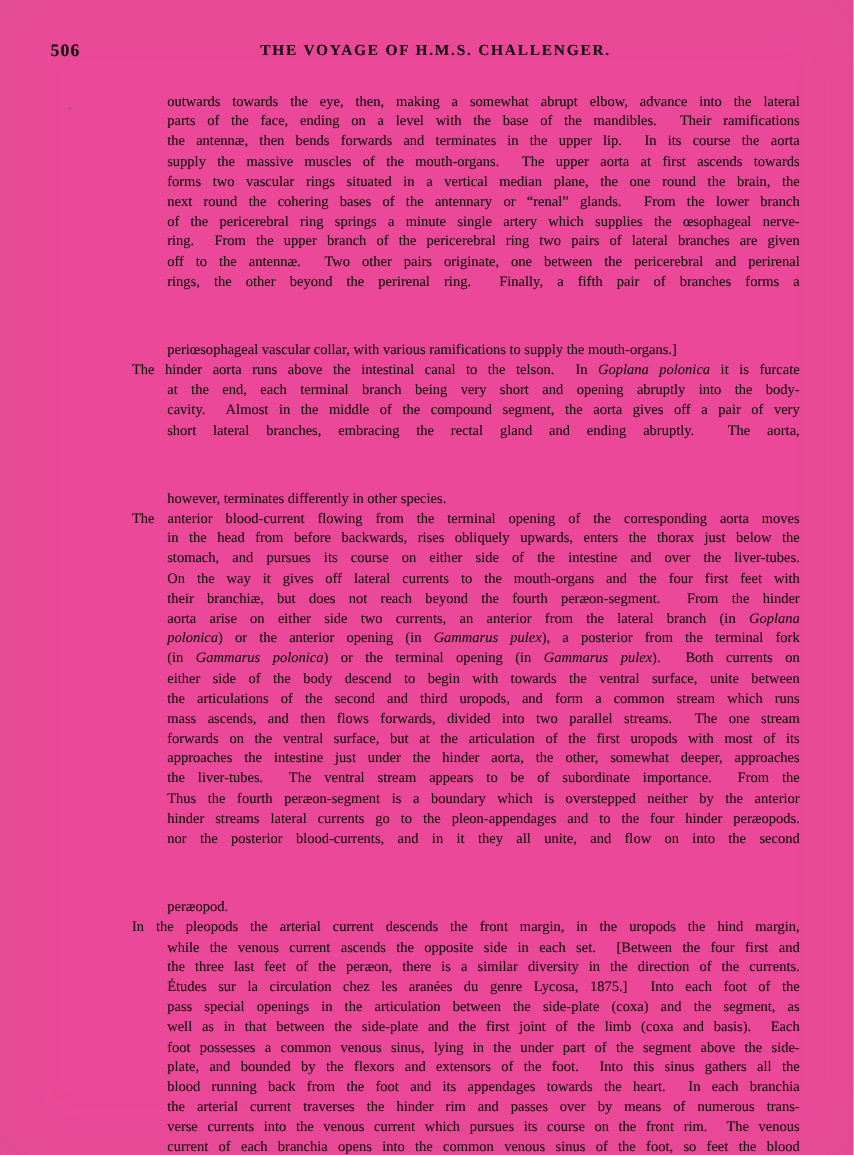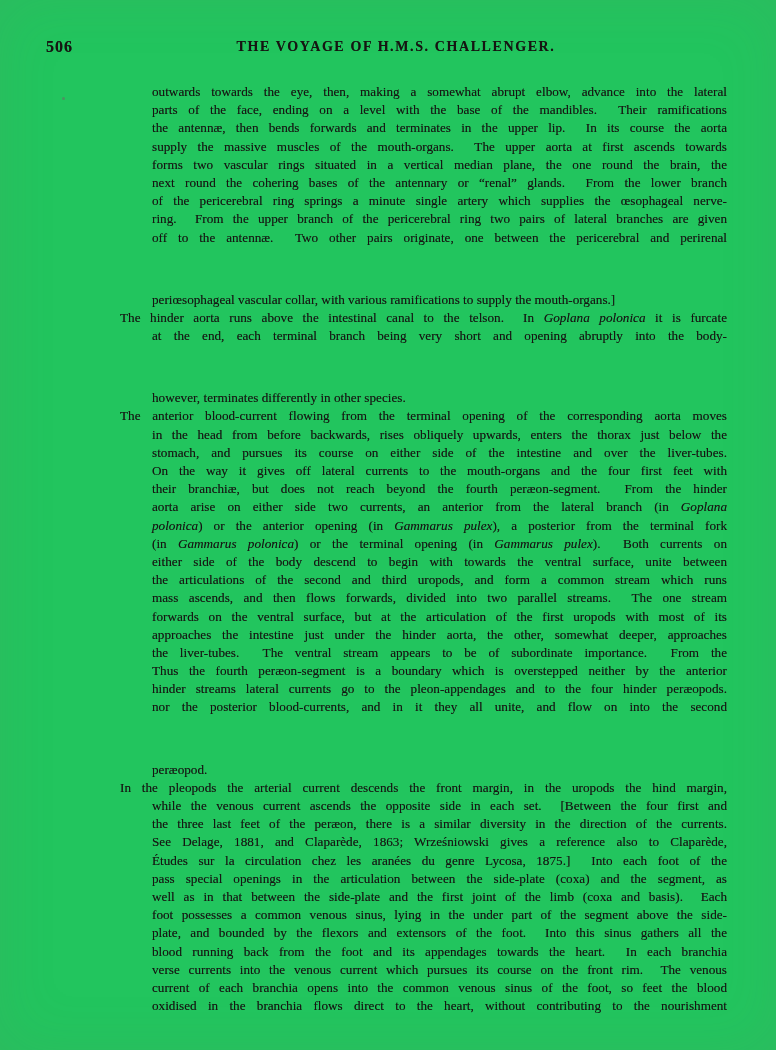--- a/index.html
+++ b/index.html
@@ -4,21 +4,21 @@
 <style>
   html, body {
     margin: 0;
     padding: 0;
     background: #e8e8e6;
   }
   .page {
     position: relative;
     width: 776px;
     height: 1050px;
-    background: #22c55e;
+    background: #ec4899;
     overflow: hidden;
     font-family: "Liberation Serif", "DejaVu Serif", serif;
     color: #171513;
   }
   .page::after {
     
     content: "";
     position: absolute;
     inset: 0;
     pointer-events: none;
@@ -88,23 +88,26 @@
   <div class="text-block">
       <div class="line cont">outwards towards the eye, then, making a somewhat abrupt elbow, advance into the lateral</div>
       <div class="line cont">parts of the face, ending on a level with the base of the mandibles.  Their ramifications</div>
       <div class="line cont">the antennæ, then bends forwards and terminates in the upper lip.  In its course the aorta</div>
       <div class="line cont">supply the massive muscles of the mouth-organs.  The upper aorta at first ascends towards</div>
       <div class="line cont">forms two vascular rings situated in a vertical median plane, the one round the brain, the</div>
       <div class="line cont">next round the cohering bases of the antennary or “renal” glands.  From the lower branch</div>
       <div class="line cont">of the pericerebral ring springs a minute single artery which supplies the œsophageal nerve-</div>
       <div class="line cont">ring.  From the upper branch of the pericerebral ring two pairs of lateral branches are given</div>
       <div class="line cont">off to the antennæ.  Two other pairs originate, one between the pericerebral and perirenal</div>
+      <div class="line cont">rings, the other beyond the perirenal ring.  Finally, a fifth pair of branches forms a</div>
       <div class="line cont last">periœsophageal vascular collar, with various ramifications to supply the mouth-organs.]</div>
       <div class="line">The hinder aorta runs above the intestinal canal to the telson.  In <i>Goplana polonica</i> it is furcate</div>
       <div class="line cont">at the end, each terminal branch being very short and opening abruptly into the body-</div>
+      <div class="line cont">cavity.  Almost in the middle of the compound segment, the aorta gives off a pair of very</div>
+      <div class="line cont">short lateral branches, embracing the rectal gland and ending abruptly.  The aorta,</div>
       <div class="line cont last">however, terminates differently in other species.</div>
       <div class="line">The anterior blood-current flowing from the terminal opening of the corresponding aorta moves</div>
       <div class="line cont">in the head from before backwards, rises obliquely upwards, enters the thorax just below the</div>
       <div class="line cont">stomach, and pursues its course on either side of the intestine and over the liver-tubes.</div>
       <div class="line cont">On the way it gives off lateral currents to the mouth-organs and the four first feet with</div>
       <div class="line cont">their branchiæ, but does not reach beyond the fourth peræon-segment.  From the hinder</div>
       <div class="line cont">aorta arise on either side two currents, an anterior from the lateral branch (in <i>Goplana</i></div>
       <div class="line cont"><i>polonica</i>) or the anterior opening (in <i>Gammarus pulex</i>), a posterior from the terminal fork</div>
       <div class="line cont">(in <i>Gammarus polonica</i>) or the terminal opening (in <i>Gammarus pulex</i>).  Both currents on</div>
       <div class="line cont">either side of the body descend to begin with towards the ventral surface, unite between</div>
@@ -113,27 +116,27 @@
       <div class="line cont">forwards on the ventral surface, but at the articulation of the first uropods with most of its</div>
       <div class="line cont">approaches the intestine just under the hinder aorta, the other, somewhat deeper, approaches</div>
       <div class="line cont">the liver-tubes.  The ventral stream appears to be of subordinate importance.  From the</div>
       <div class="line cont">Thus the fourth peræon-segment is a boundary which is overstepped neither by the anterior</div>
       <div class="line cont">hinder streams lateral currents go to the pleon-appendages and to the four hinder peræopods.</div>
       <div class="line cont">nor the posterior blood-currents, and in it they all unite, and flow on into the second</div>
       <div class="line cont last">peræopod.</div>
       <div class="line">In the pleopods the arterial current descends the front margin, in the uropods the hind margin,</div>
       <div class="line cont">while the venous current ascends the opposite side in each set.  [Between the four first and</div>
       <div class="line cont">the three last feet of the peræon, there is a similar diversity in the direction of the currents.</div>
-      <div class="line cont">See Delage, 1881, and Claparède, 1863; Wrześniowski gives a reference also to Claparède,</div>
       <div class="line cont">Études sur la circulation chez les aranées du genre Lycosa, 1875.]  Into each foot of the</div>
       <div class="line cont">pass special openings in the articulation between the side-plate (coxa) and the segment, as</div>
       <div class="line cont">well as in that between the side-plate and the first joint of the limb (coxa and basis).  Each</div>
       <div class="line cont">foot possesses a common venous sinus, lying in the under part of the segment above the side-</div>
       <div class="line cont">plate, and bounded by the flexors and extensors of the foot.  Into this sinus gathers all the</div>
       <div class="line cont">blood running back from the foot and its appendages towards the heart.  In each branchia</div>
+      <div class="line cont">the arterial current traverses the hinder rim and passes over by means of numerous trans-</div>
       <div class="line cont">verse currents into the venous current which pursues its course on the front rim.  The venous</div>
       <div class="line cont">current of each branchia opens into the common venous sinus of the foot, so feet the blood</div>
       <div class="line cont">oxidised in the branchia flows direct to the heart, without contributing to the nourishment</div>
       <div class="line cont last">of the foot.</div>
     </div>
 
   <div class="speck speck-1"></div>
   <div class="speck speck-2"></div>
 </div>
 

